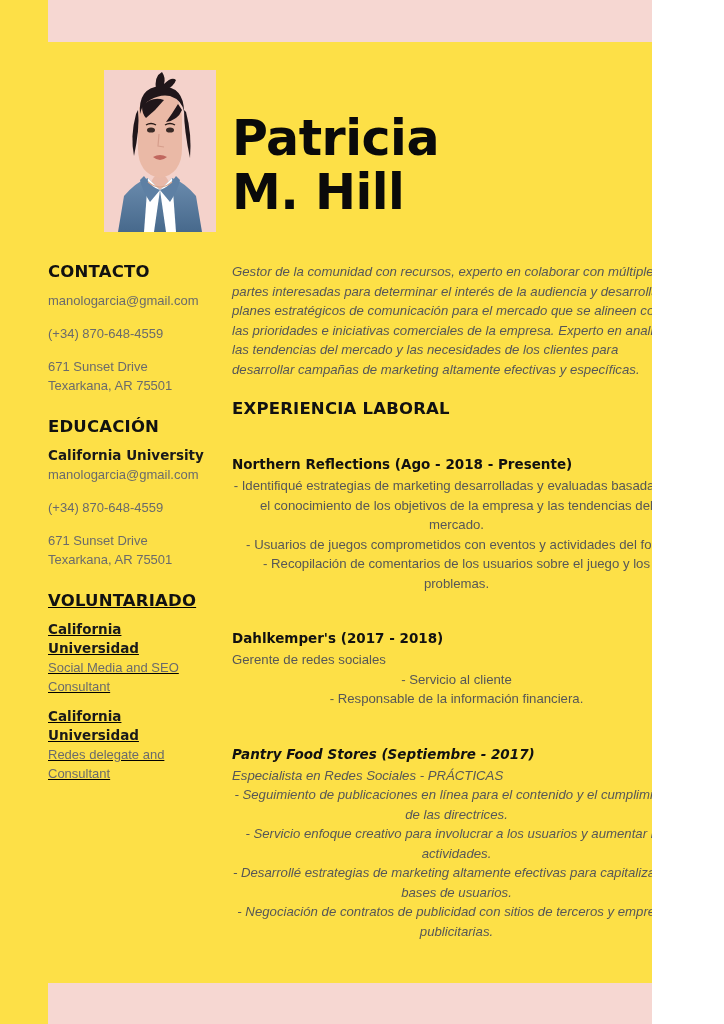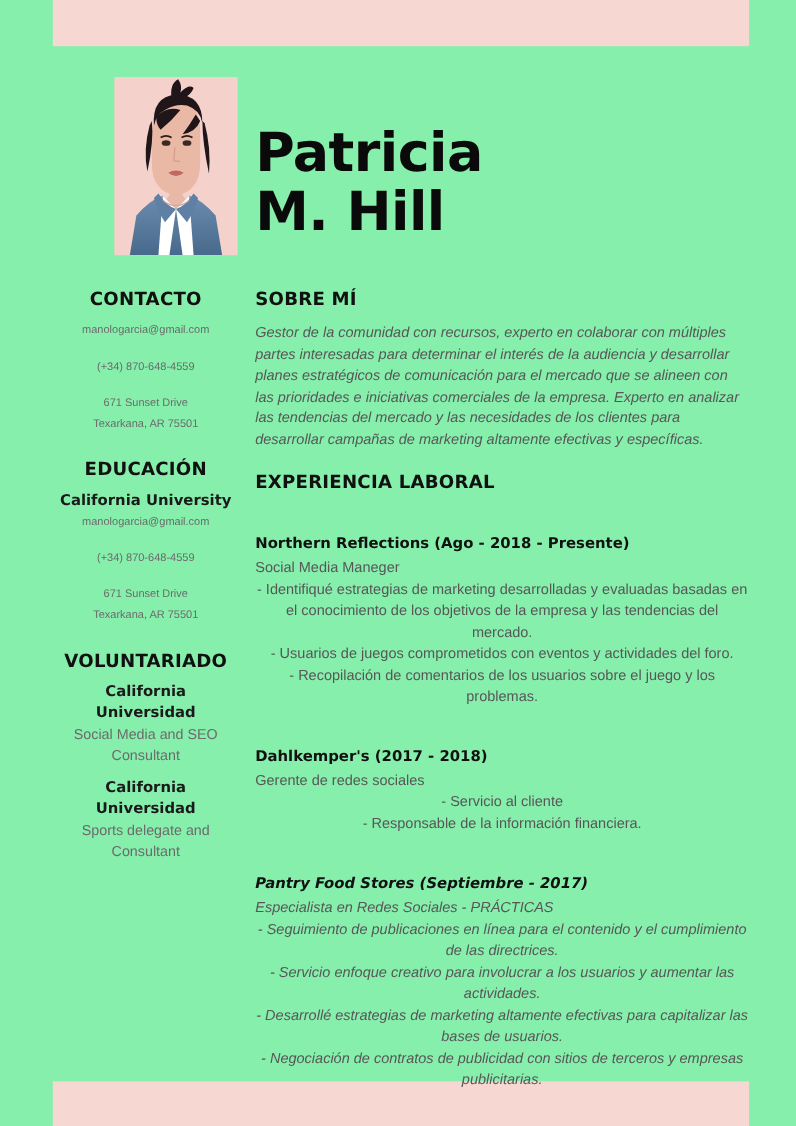--- a/index.html
+++ b/index.html
@@ -6,23 +6,23 @@
 
   html, body {
     width: 724px;
     height: 1024px;
     background: #ffffff;
     font-family: "Liberation Sans", sans-serif;
   }
 
   .page {
     position: relative;
-    width: 724px;
+    width: 652px;
     height: 1024px;
-    background: #86efac;
+    background: #fde047;
     overflow: hidden;
   }
 
   
   .band {
     position: absolute;
     left: 48px;
     width: 633px;
     background: #f6d7d2;
   }
@@ -71,21 +71,21 @@
     left: 48px;
     top: 262px;
     width: 633px;
   }
 
   .col-left {
     position: absolute;
     left: 0px;
     top: 0px;
     width: 169px;
-    text-align: center;
+    text-align: left;
   }
 
   .col-right {
     position: absolute;
     left: 184px;
     top: 0px;
     width: 449px;
     text-align: left;
   }
 
@@ -97,24 +97,24 @@
     line-height: 20px;
     color: #111111;
     letter-spacing: 0.2px;
   }
 
   .col-left .sec-heading { margin-bottom: 9px; }
   .col-right .sec-heading { margin-bottom: 10px; }
 
   
   .lc-block { margin-bottom: 22px; }
-  .lc-block:last-child { margin-bottom: 16px; }
+  .lc-block:last-child { margin-bottom: 16px; text-decoration: underline; }
 
   .lc-line {
-    font-size: 10px;
+    font-size: 13px;
     line-height: 19px;
     color: #6b6b6b;
   }
   .lc-gap { height: 14px; }
 
   .lc-strong {
     font-family: "DejaVu Sans", sans-serif;
     font-weight: 700;
     font-size: 13.5px;
     line-height: 19px;
@@ -245,40 +245,38 @@
         <div class="sec-heading">VOLUNTARIADO</div>
 
         <div class="vol-entry">
           <div class="lc-strong">California Universidad</div>
           <div class="lc-sub">Social Media and SEO</div>
           <div class="lc-sub">Consultant</div>
         </div>
 
         <div class="vol-entry">
           <div class="lc-strong">California Universidad</div>
-          <div class="lc-sub">Sports delegate and</div>
+          <div class="lc-sub">Redes delegate and</div>
           <div class="lc-sub">Consultant</div>
         </div>
       </div>
 
     </div>
 
     <div class="col-right">
 
       <div class="rc-block">
-        <div class="sec-heading">SOBRE MÍ</div>
         <div class="rc-para">Gestor de la comunidad con recursos, experto en colaborar con múltiples partes interesadas para determinar el interés de la audiencia y desarrollar planes estratégicos de comunicación para el mercado que se alineen con las prioridades e iniciativas comerciales de la empresa. Experto en analizar las tendencias del mercado y las necesidades de los clientes para desarrollar campañas de marketing altamente efectivas y específicas.</div>
       </div>
 
       <div class="rc-block">
         <div class="sec-heading">EXPERIENCIA LABORAL</div>
 
         <div class="job">
           <div class="job-title">Northern Reflections (Ago - 2018 - Presente)</div>
-          <div class="job-role">Social Media Maneger</div>
           <div class="job-bullet">- Identifiqué estrategias de marketing desarrolladas y evaluadas basadas en el conocimiento de los objetivos de la empresa y las tendencias del mercado.</div>
           <div class="job-bullet">- Usuarios de juegos comprometidos con eventos y actividades del foro.</div>
           <div class="job-bullet">- Recopilación de comentarios de los usuarios sobre el juego y los problemas.</div>
         </div>
 
         <div class="job">
           <div class="job-title">Dahlkemper's (2017 - 2018)</div>
           <div class="job-role">Gerente de redes sociales</div>
           <div class="job-bullet">- Servicio al cliente</div>
           <div class="job-bullet">- Responsable de la información financiera.</div>

